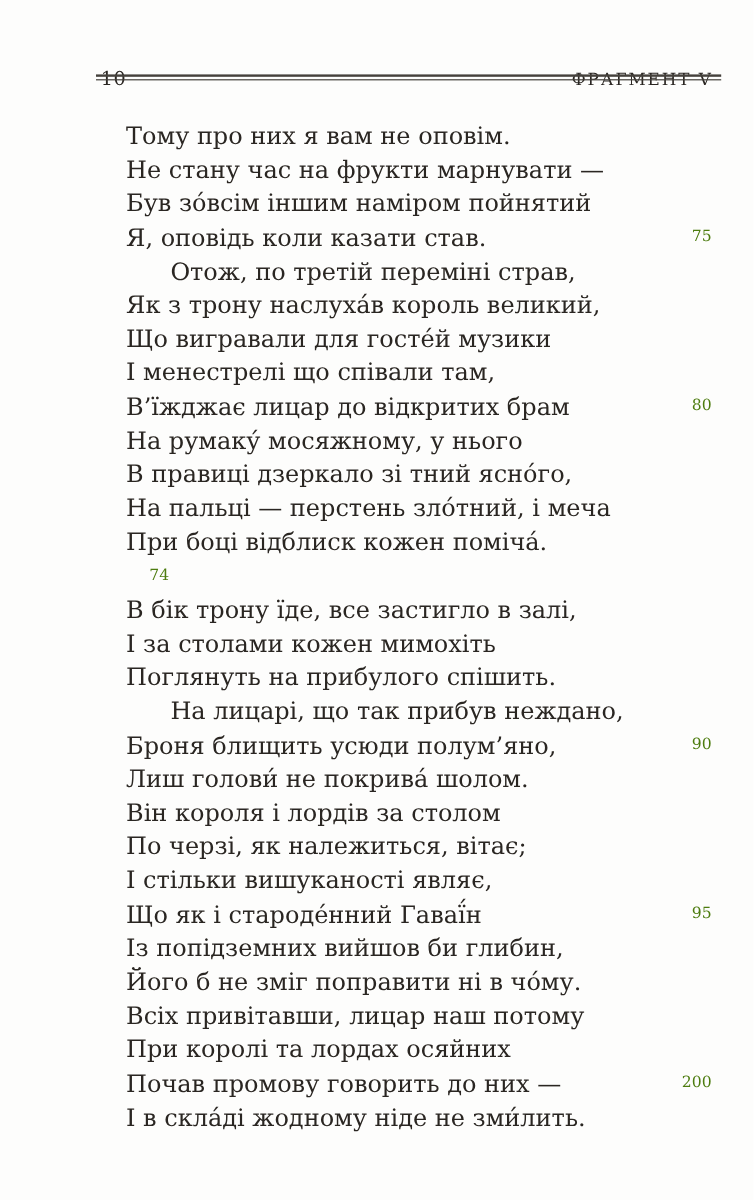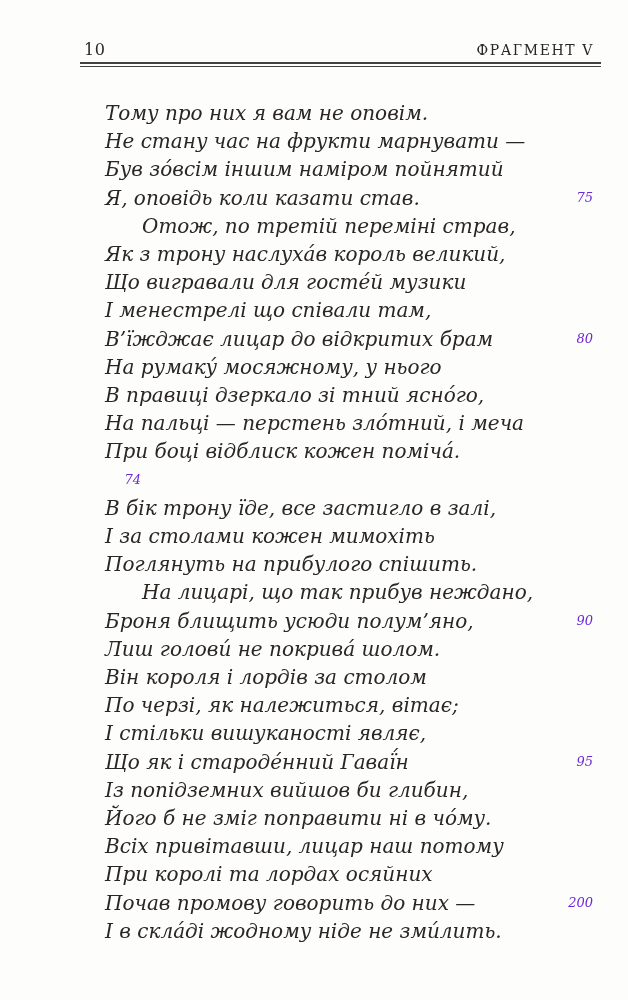--- a/index.html
+++ b/index.html
@@ -13,21 +13,21 @@
     height: 1000px;
     background: #fdfdfc;
     overflow: hidden;
     font-family: "DejaVu Serif", "Liberation Serif", serif;
     color: #2a2622;
   }
   .running-head {
     position: absolute;
     left: 84px;
     right: 34px;
-    top: 40px;
+    top: 56px;
     display: flex;
     justify-content: space-between;
     align-items: baseline;
   }
   .page-number {
     font-size: 16px;
     letter-spacing: 0.5px;
   }
   .header-title {
     font-size: 14px;
@@ -48,34 +48,33 @@
     left: 105px;
     top: 99px;
     width: 488px;
     font-size: 20px;
     line-height: 28.2px;
   }
   .verse-line {
     display: flex;
     align-items: center;
     white-space: nowrap;
-    font-style: italic;
   }
   .verse-text {
     flex: 1 1 auto;
   }
   .verse-line.indent .verse-text {
     padding-left: 37px;
   }
   .line-number {
     flex: 0 0 auto;
     min-width: 36px;
     text-align: right;
     font-size: 13px;
-    color: #6d28d9;
+    color: #4d7c0f;
   }
 </style>
 </head>
 <body>
 
 <div class="page">
 
   <div class="running-head">
     <span class="page-number">10</span>
     <span class="header-title">ФРАГМЕНТ V</span>

